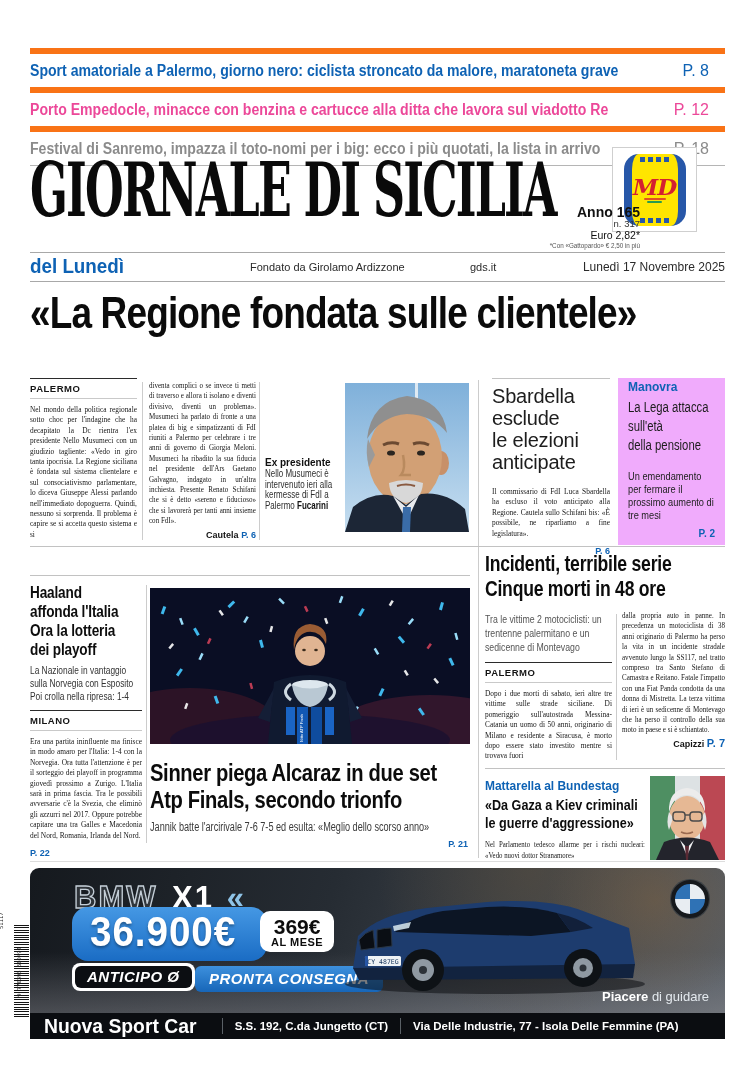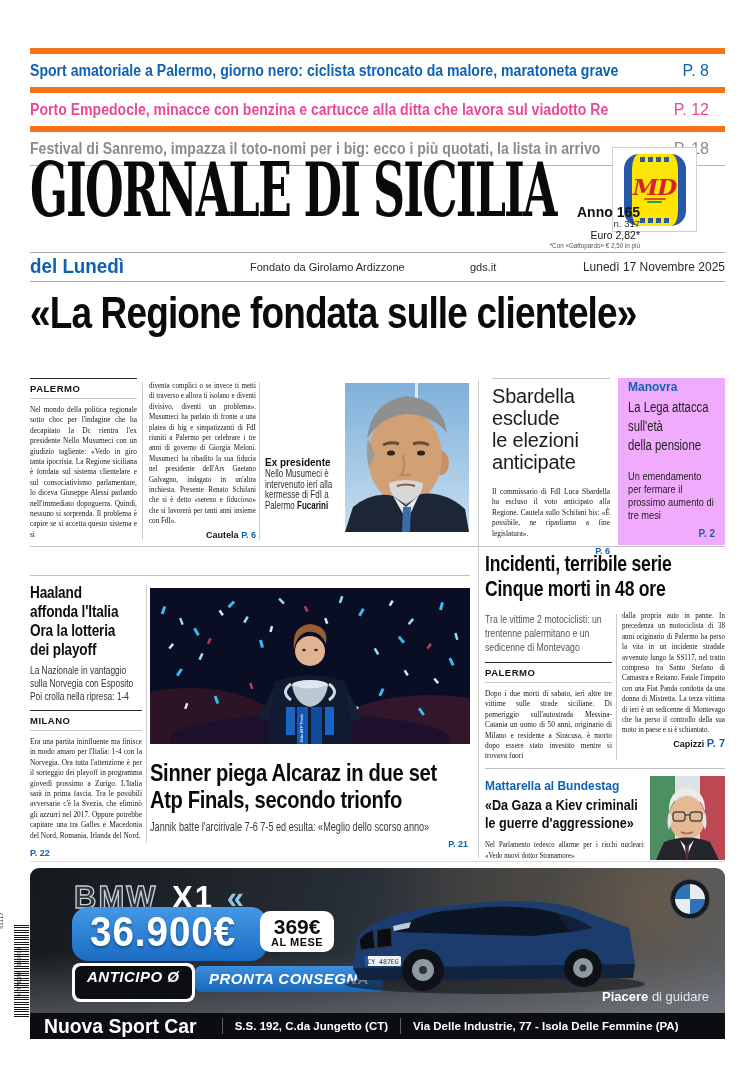--- a/index.html
+++ b/index.html
@@ -48,21 +48,21 @@
       radial-gradient(circle 150px at 90% 22%, rgba(122,96,66,.55), rgba(122,96,66,0) 72%),
       radial-gradient(circle 220px at 72% 0%, rgba(96,80,58,.45), rgba(96,80,58,0) 70%),
       linear-gradient(to top, rgba(150,150,156,.40), rgba(150,150,156,0) 42%),
       linear-gradient(105deg,#15191e 0%,#262c33 42%,#3e444b 72%,#585e65 100%);}
   .price-pill{position:absolute;left:42px;top:39px;background:linear-gradient(180deg,#4598e4,#1a6cc4);
       border-radius:16px;padding:1px 18px 5px;color:#fff;font-weight:bold;font-size:42px;letter-spacing:1px;
       text-shadow:0 2px 3px rgba(0,0,0,.35);}
   .monthly-pill{position:absolute;left:230px;top:43px;background:#fff;border-radius:10px;padding:5px 11px 4px;
       text-align:center;color:#0d0d0d;}
   .anticipo-wrap{position:absolute;left:42px;top:95px;background:#fff;border-radius:8px;padding:3px;}
-  .anticipo-inner{background:#0c0e12;border-radius:6px;padding:2px 12px 14px;color:#fff;
+  .anticipo-inner{background:#0c0e12;border-radius:6px;padding:2px 12px 3px;color:#fff;
       font-weight:bold;font-style:italic;font-size:15px;letter-spacing:.5px;}
   .pronta-pill{position:absolute;left:165px;top:98px;background:linear-gradient(180deg,#3d90dd,#1766b8);
       border-radius:6px;padding:4px 14px 5px;color:#fff;font-weight:bold;font-style:italic;font-size:15px;letter-spacing:.5px;}
   .bmw-roundel{position:absolute;right:16px;top:12px;width:38px;height:38px;border-radius:50%;
       border:4px solid #16191d;box-sizing:border-box;
       background:conic-gradient(#e8edf2 0 90deg,#2f72b5 90deg 180deg,#e8edf2 180deg 270deg,#2f72b5 270deg 360deg);
       box-shadow:0 0 0 1px #3a4046;}
   .slogan{position:absolute;right:16px;bottom:9px;font-size:13px;color:#e4e9ee;}
   .slogan b{font-weight:bold;color:#fff;}
 

